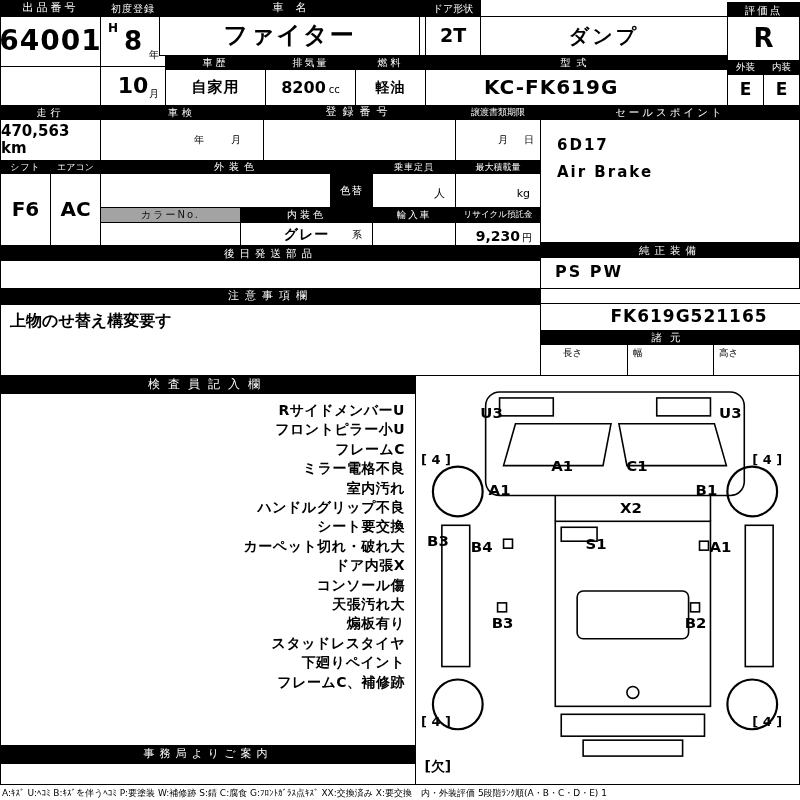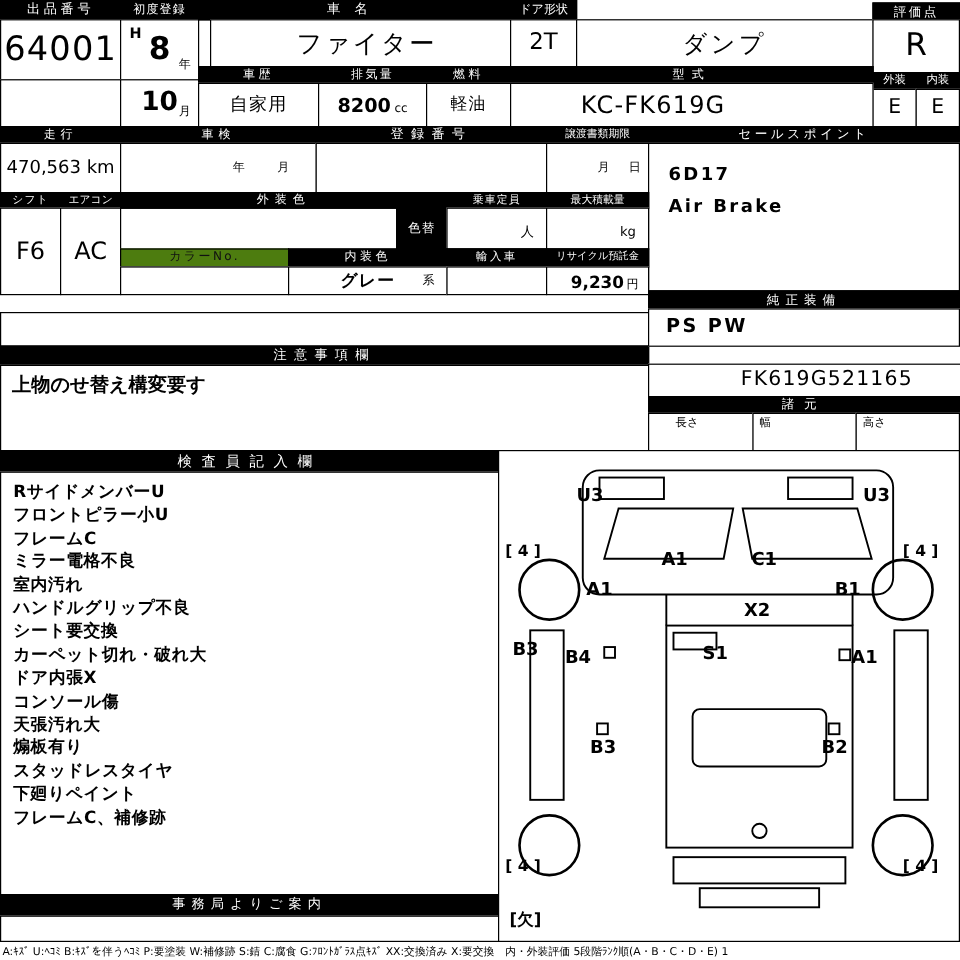--- a/index.html
+++ b/index.html
@@ -1,26 +1,26 @@
 <!DOCTYPE html>
 <html><head>
 <meta charset="utf-8">
 <style>
   * { margin:0; padding:0; box-sizing:border-box; }
   html,body { width:800px; height:800px; background:#fff; }
   body { font-family:"DejaVu Sans","Liberation Sans",sans-serif; color:#000; }
   #sheet { position:relative; width:800px; height:800px; background:#fff; overflow:hidden; }
   .cell { position:absolute; border:1px solid #000; background:#fff; display:flex; align-items:center; justify-content:center; overflow:hidden; line-height:1.15; }
   .hdr  { background:#000; color:#fff; font-size:11px; font-weight:normal; }
-  .gray { background:#4d7c0f; color:#111; }
-  .val  { font-weight:normal; }
+  .gray { background:#a3a3a3; color:#111; }
+  .val  { font-weight:bold; }
   .abs  { position:absolute; }
   .tl   { align-items:flex-start; justify-content:flex-start; }
   .lines { width:100%; height:100%; padding:7px 10px; }
-  .insp-lines { font-size:14px; font-weight:600; line-height:19.4px; letter-spacing:0.5px; }
+  .insp-lines { font-size:14px; font-weight:600; line-height:19.4px; letter-spacing:0.5px;text-align:right; }
   .sales-lines { font-size:15px; font-weight:600; line-height:27px; letter-spacing:2px; padding:12px 16px; }
   svg text { font-family:"DejaVu Sans","Liberation Sans",sans-serif; }
   #footer-legend { position:absolute; left:0; top:786px; width:800px; height:14px; font-size:9px; display:flex; align-items:center; padding-left:2px; background:#fff; }
 </style>
 </head>
 <body>
 
 <div id="sheet">
 
   <div class="cell hdr" style="left:0;top:0;width:101px;height:17px;letter-spacing:3px">出品番号</div>
@@ -32,21 +32,21 @@
     <span class="abs" style="left:7px;top:5px;font-size:12px;font-weight:bold">H</span>
     <span style="font-size:26px;font-weight:bold">8</span>
     <span class="abs" style="right:6px;bottom:6px;font-size:10px">年</span>
   </div>
   <div class="cell" style="left:100px;top:66px;width:66px;height:40px">
     <span style="font-size:22px;font-weight:bold">10</span>
     <span class="abs" style="right:6px;bottom:6px;font-size:10px">月</span>
   </div>
 
   <div class="cell hdr" style="left:165px;top:0;width:261px;height:17px;letter-spacing:12px">車名</div>
-  <div class="cell val" style="left:175px;top:16px;width:261px;height:40px;font-size:21px;letter-spacing:2px">ファイター</div>
+  <div class="cell val" style="left:159px;top:16px;width:261px;height:40px;font-size:24px;letter-spacing:2px">ファイター</div>
 
   <div class="cell hdr" style="left:425px;top:0;width:56px;height:17px;font-size:10px">ドア形状</div>
   <div class="cell val" style="left:425px;top:16px;width:56px;height:40px;font-size:19px">2T</div>
 
   <div class="cell val" style="left:480px;top:16px;width:248px;height:40px;font-size:20px;letter-spacing:3px">ダンプ</div>
 
   <div class="cell hdr" style="left:727px;top:2px;width:73px;height:17px;font-size:10.5px;letter-spacing:2px">評価点</div>
   <div class="cell val" style="left:727px;top:16px;width:73px;height:45px;font-size:26px">R</div>
   <div class="cell hdr" style="left:727px;top:60px;width:37px;height:15px;font-size:9.5px">外装</div>
   <div class="cell hdr" style="left:763px;top:60px;width:37px;height:15px;font-size:9.5px">内装</div>
@@ -117,20 +117,21 @@
   <div class="cell" style="left:240px;top:222px;width:133px;height:24px">
     <span style="font-size:14px;font-weight:bold;letter-spacing:1px">グレー</span>
     <span class="abs" style="right:10px;bottom:5px;font-size:10px">系</span>
   </div>
   <div class="cell" style="left:372px;top:222px;width:84px;height:24px"></div>
   <div class="cell" style="left:455px;top:222px;width:86px;height:24px;justify-content:flex-end;align-items:baseline;padding:5px 8px 0 0">
     <span style="font-size:14px;font-weight:bold">9,230</span>
     <span style="font-size:10px;margin-left:2px">円</span>
   </div>
 
+  <div class="cell hdr" style="left:0;top:245px;width:541px;height:16px;font-size:10.5px;letter-spacing:5px">後日発送部品</div>
   <div class="cell" style="left:0;top:260px;width:541px;height:29px"></div>
 
   <div class="cell hdr" style="left:0;top:288px;width:541px;height:17px;letter-spacing:6px">注意事項欄</div>
   <div class="cell tl" style="left:0;top:304px;width:541px;height:72px;padding:7px 9px;font-size:16px;font-weight:bold">上物のせ替え構変要す</div>
 
   <div class="cell hdr" style="left:540px;top:242px;width:260px;height:16px;font-size:10.5px;letter-spacing:5px">純正装備</div>
   <div class="cell tl" style="left:540px;top:257px;width:260px;height:32px;padding:5px 0 0 14px;font-size:16px;font-weight:bold;letter-spacing:2px">PS PW</div>
 
   <div class="cell val" style="left:540px;top:303px;width:298px;height:28px;font-size:17px;letter-spacing:1px">FK619G521165</div>
 

